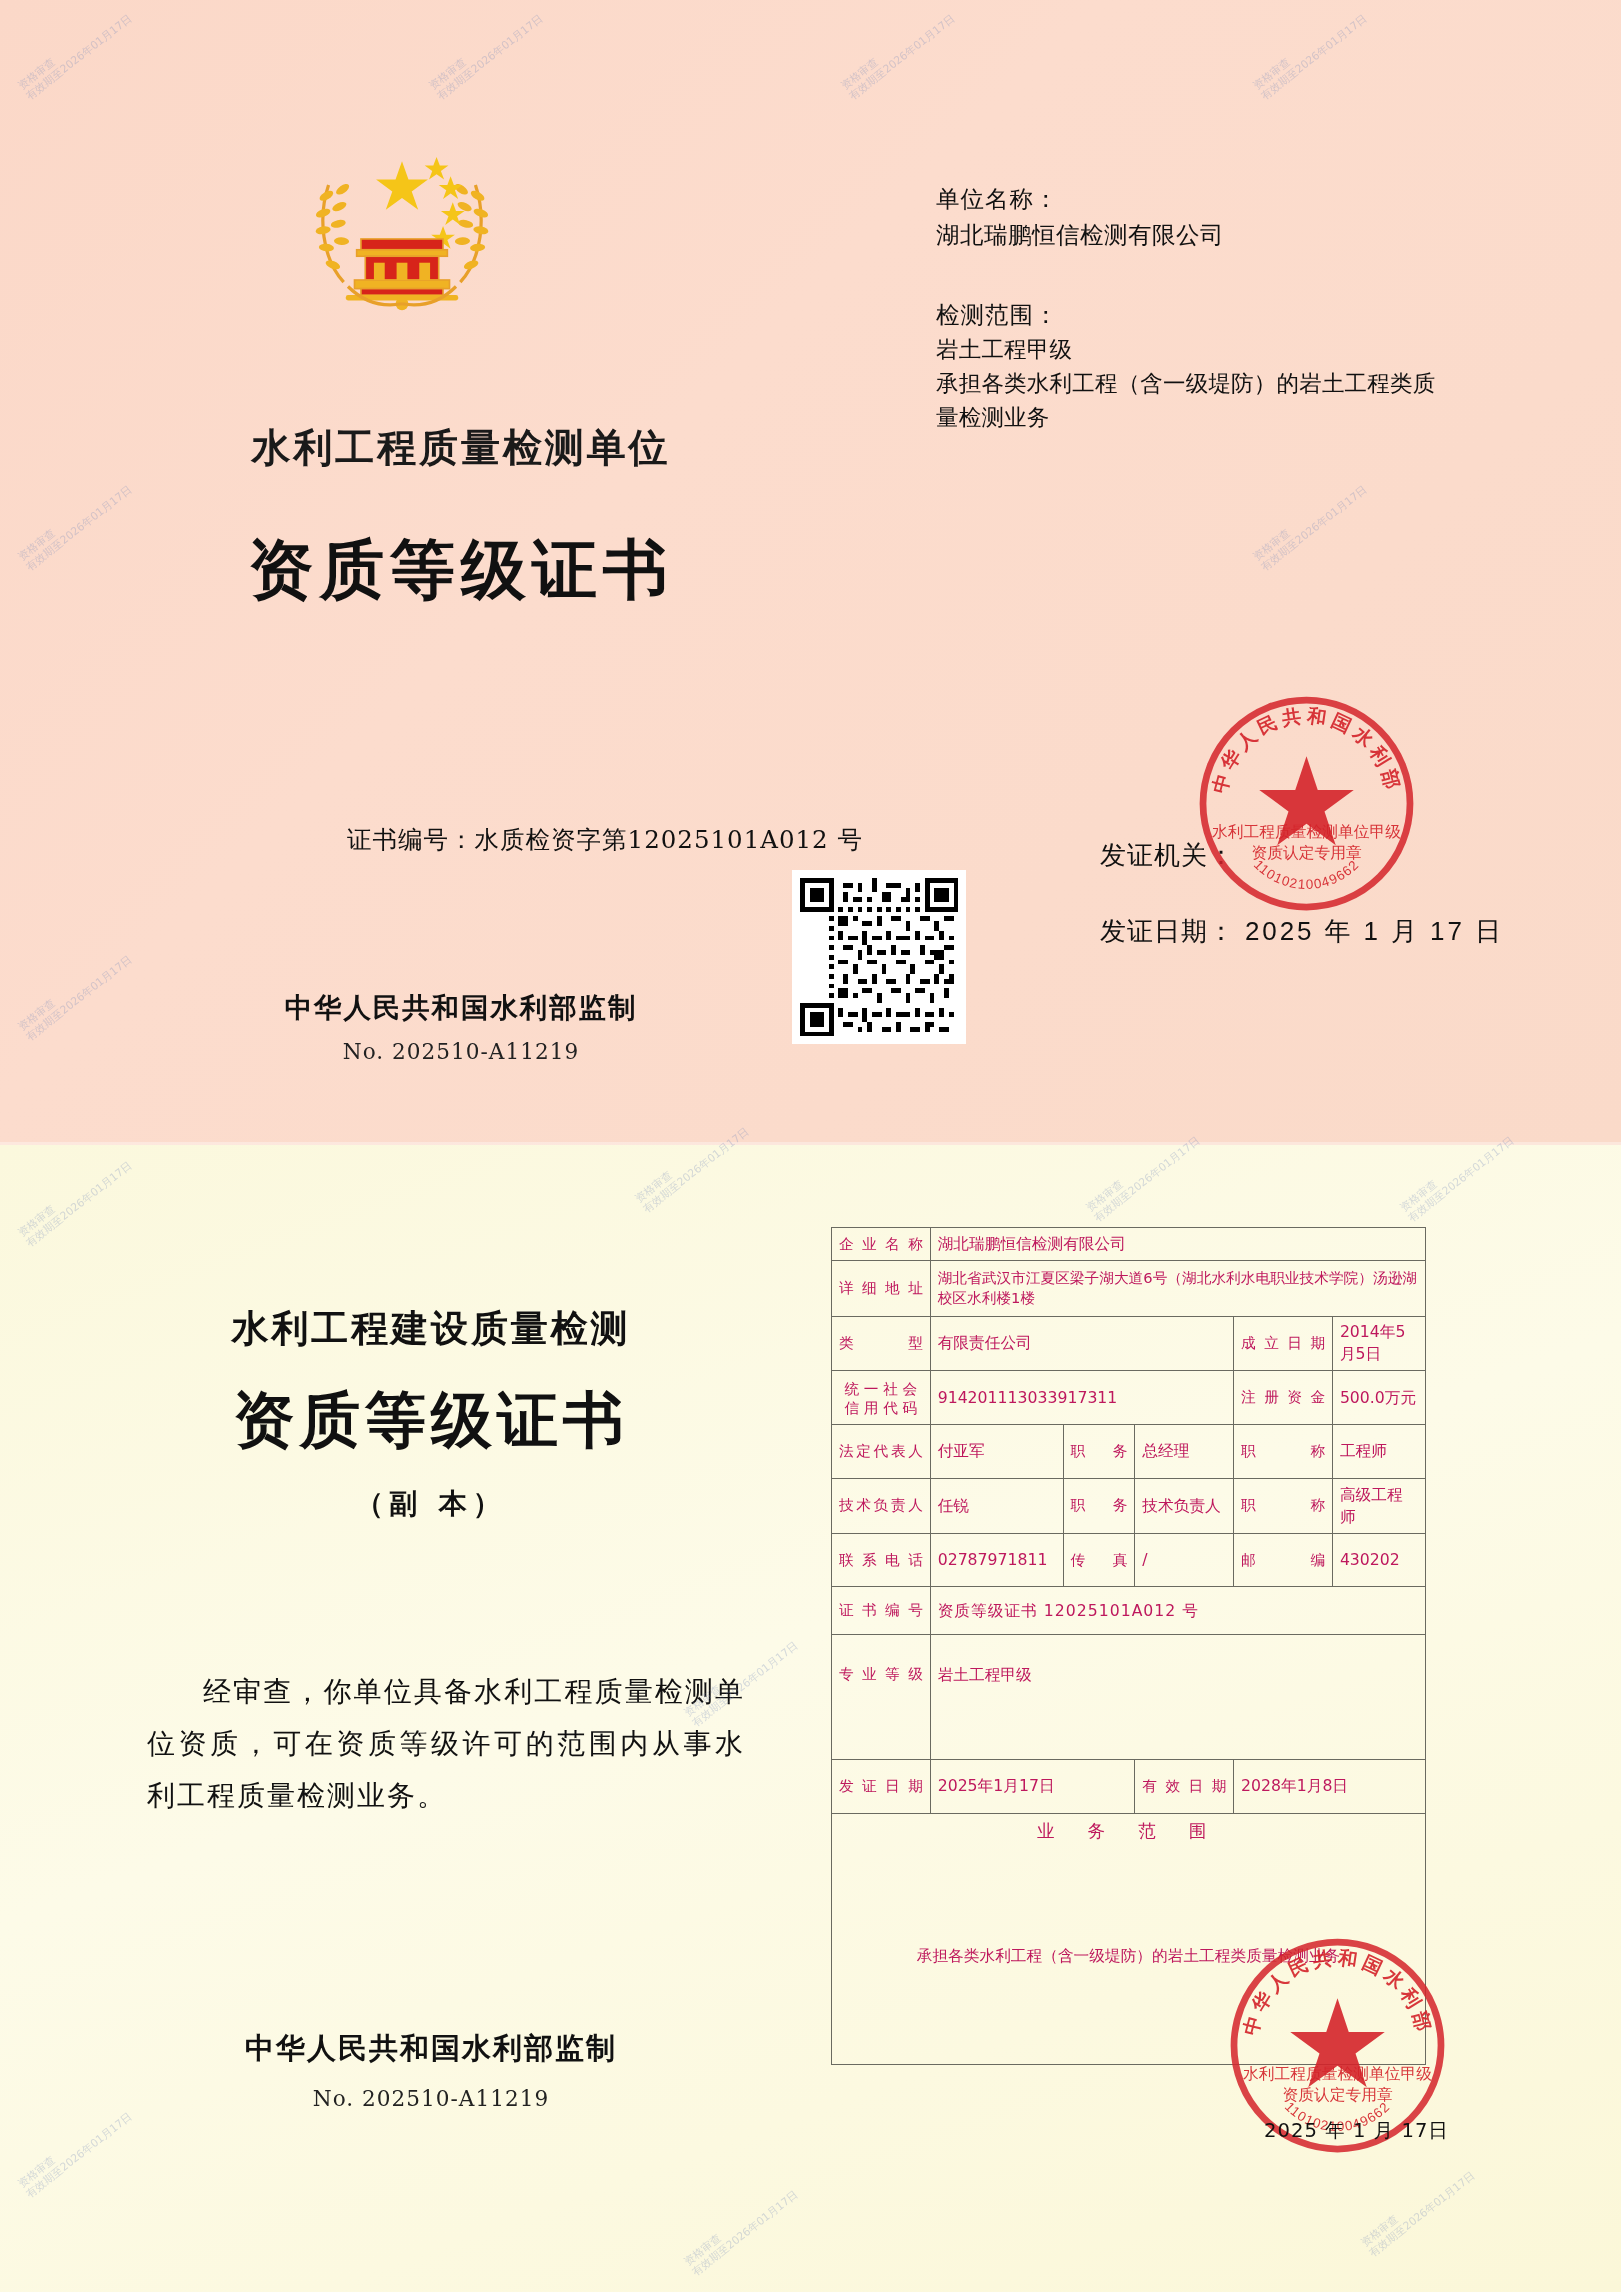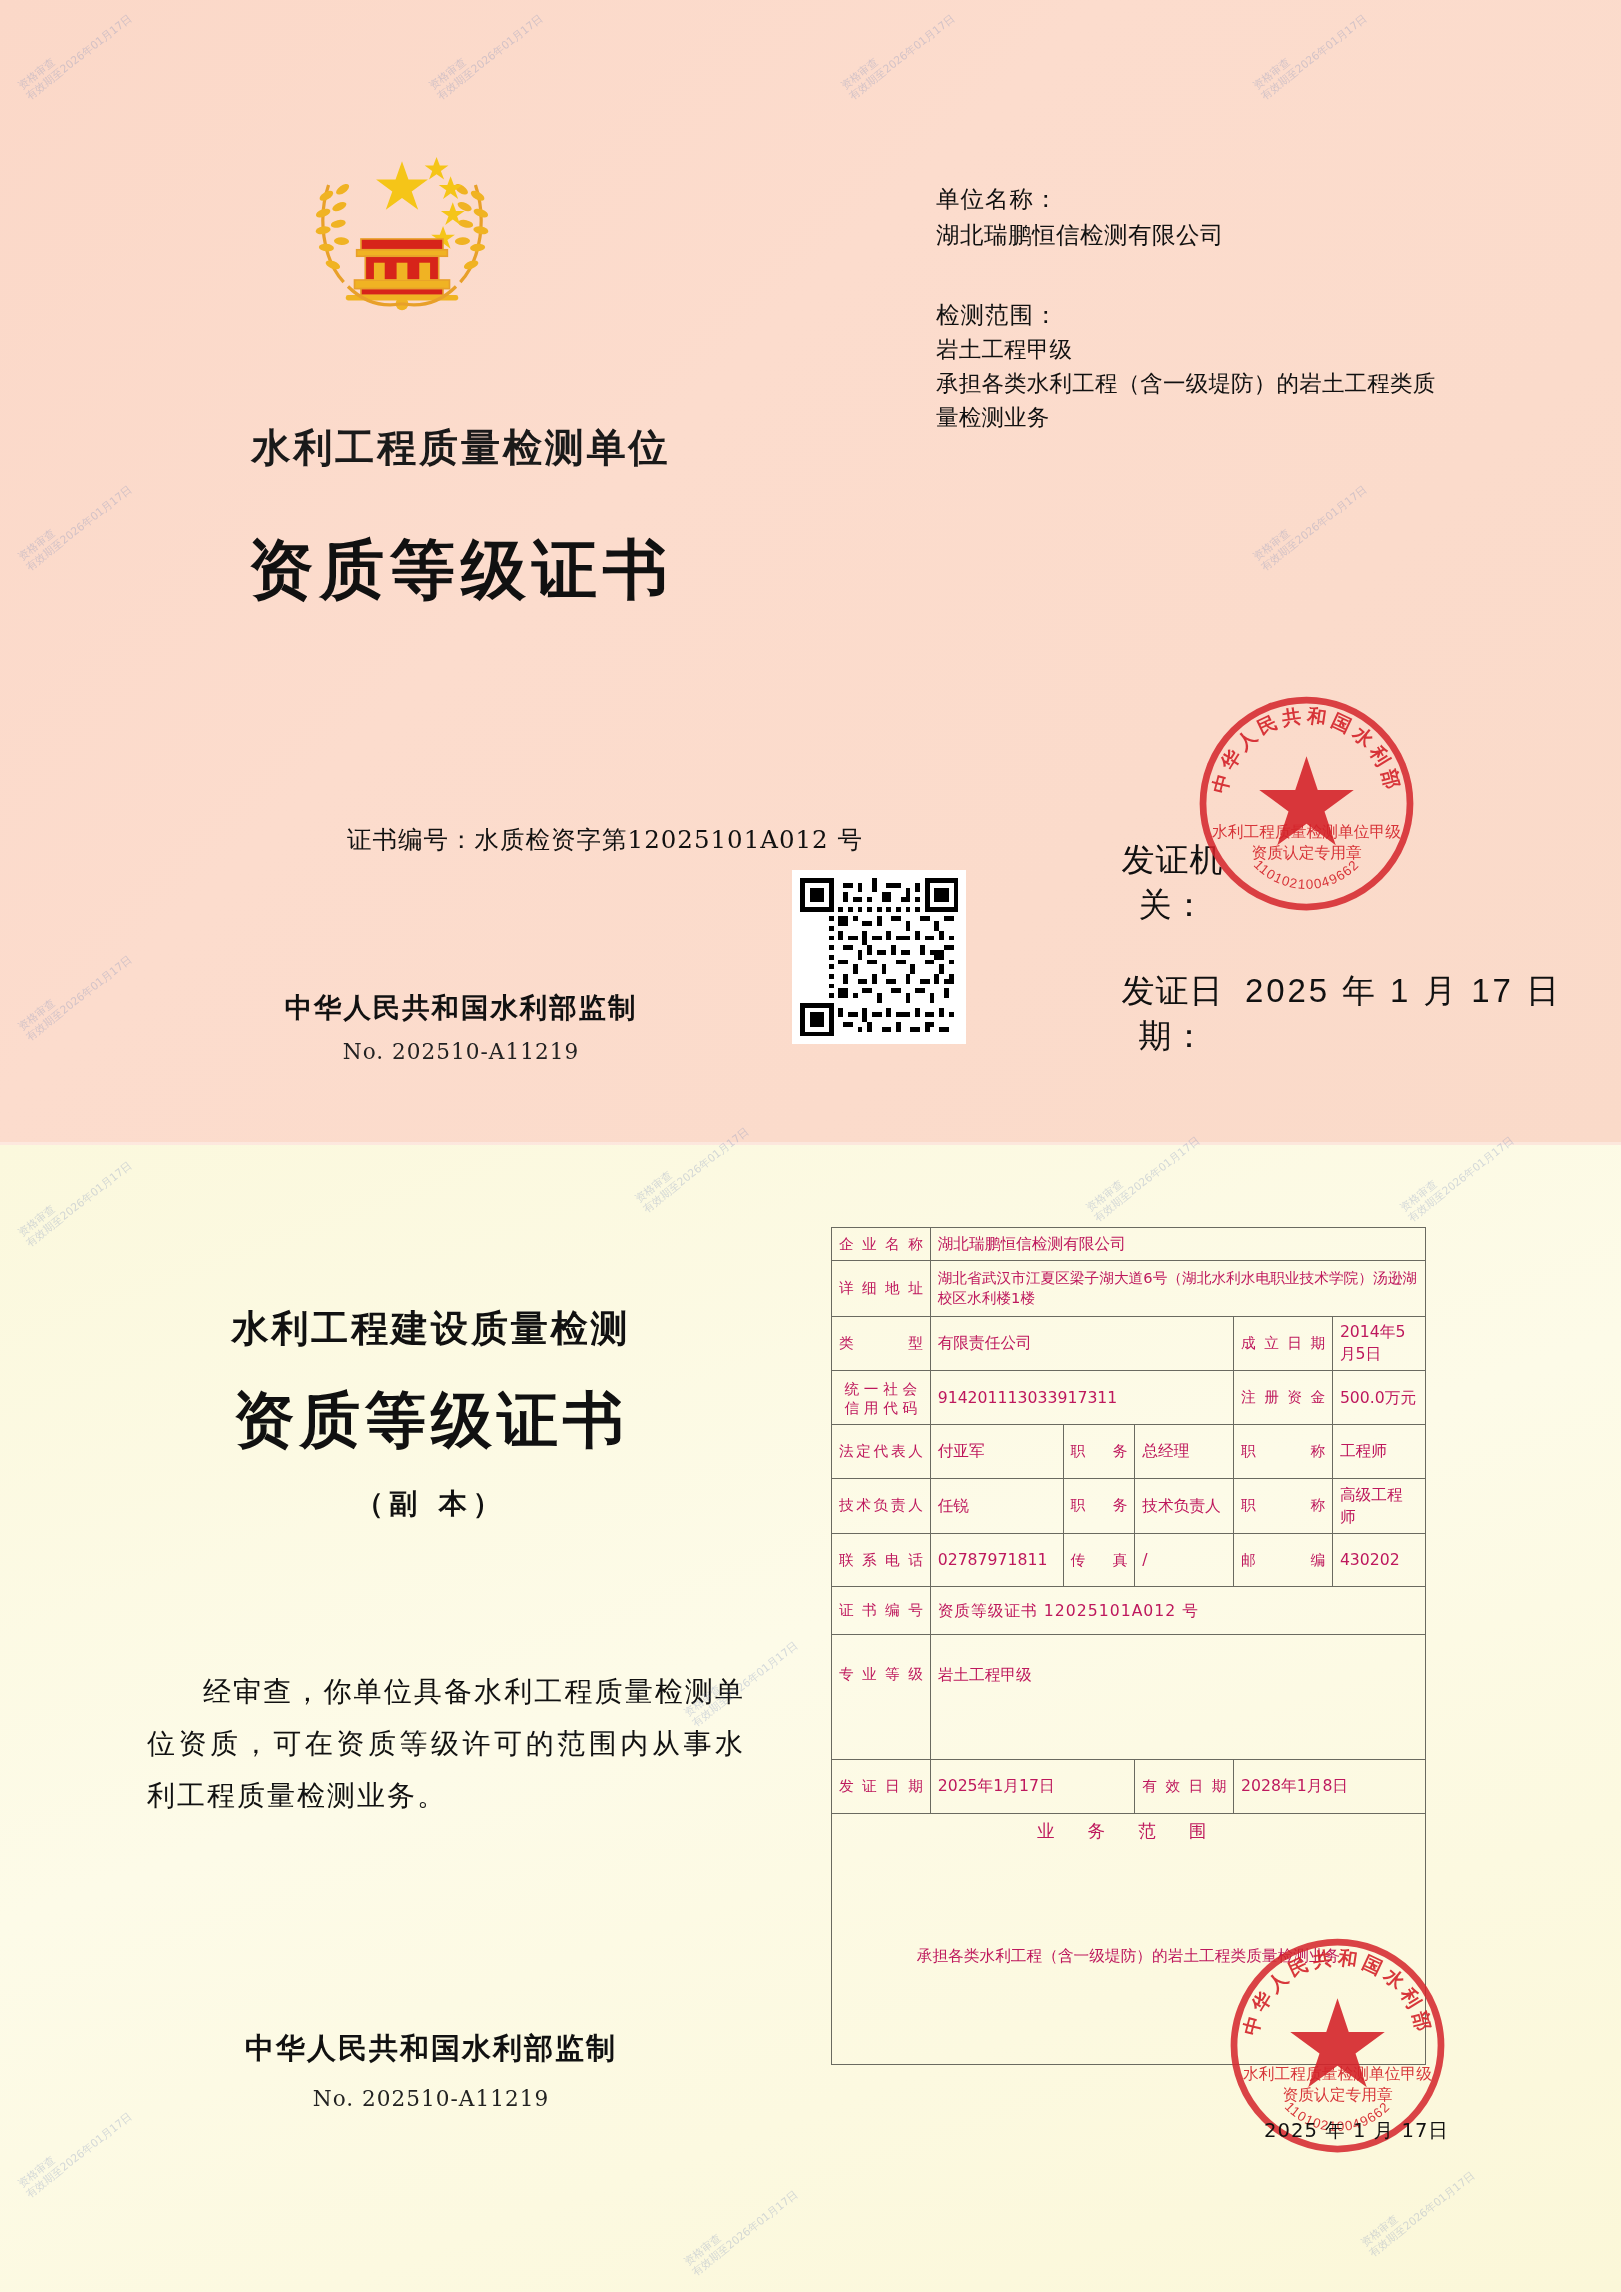--- a/index.html
+++ b/index.html
@@ -146,23 +146,22 @@
     position: absolute;
     left: 1100px;
     top: 838px;
     width: 510px;
     color: #111;
   }
   .issue-row {
     display: flex;
     align-items: baseline;
     margin-bottom: 41px;
-    font-size: 33px;
+    font-size: 26px;
     letter-spacing: 1px;
-    text-align: center;
   }
   .issue-row .k { width: 145px; }
   .issue-row .v { letter-spacing: 2.9px; }
 
   
   .seal-top {
     position: absolute;
     left: 1194px;
     top: 691px;
     width: 225px;

